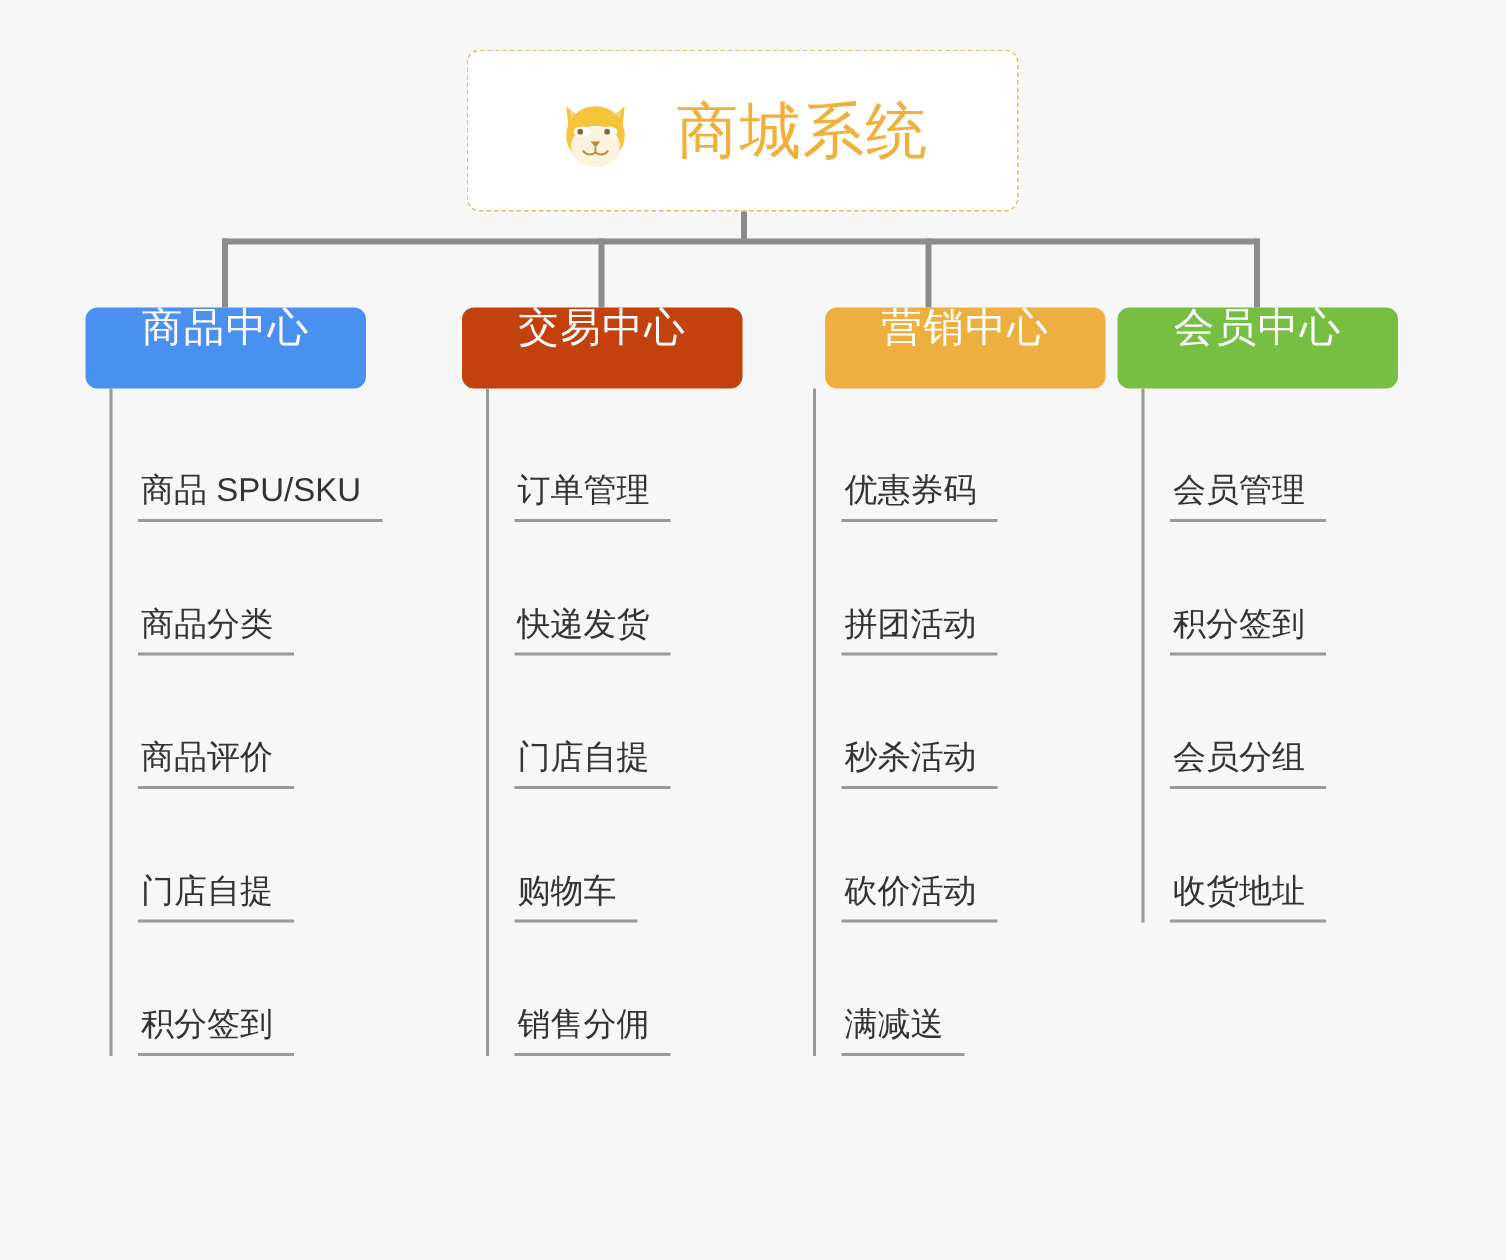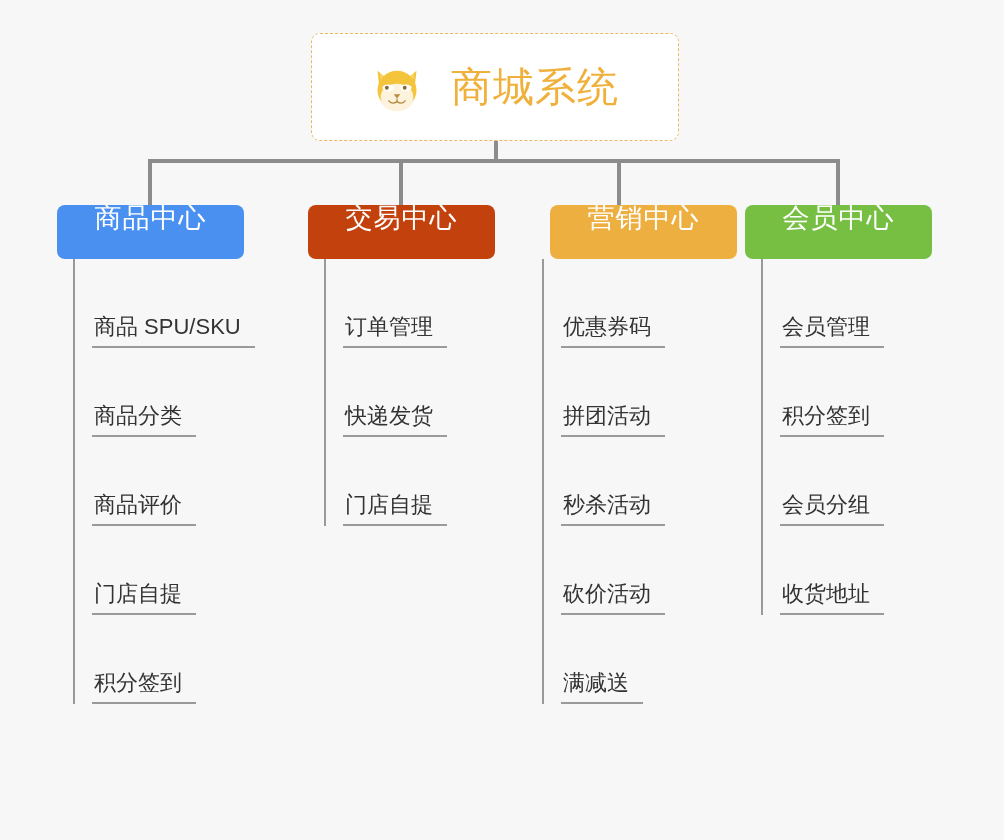--- a/index.html
+++ b/index.html
@@ -176,20 +176,26 @@
     <div class="leaf-wrap">
       <div class="leaf">
           <span class="leaf-inner">订单管理</span>
         </div>
       <div class="leaf">
           <span class="leaf-inner">快递发货</span>
         </div>
       <div class="leaf">
           <span class="leaf-inner">门店自提</span>
         </div>
+      <div class="leaf">
+          <span class="leaf-inner">购物车</span>
+        </div>
+      <div class="leaf">
+          <span class="leaf-inner">销售分佣</span>
+        </div>
     </div>
   </div>
 
   <div class="column col-3">
     <div class="cat-box">
       <span>营销中心</span>
     </div>
     <div class="leaf-wrap">
       <div class="leaf">
           <span class="leaf-inner">优惠券码</span>

